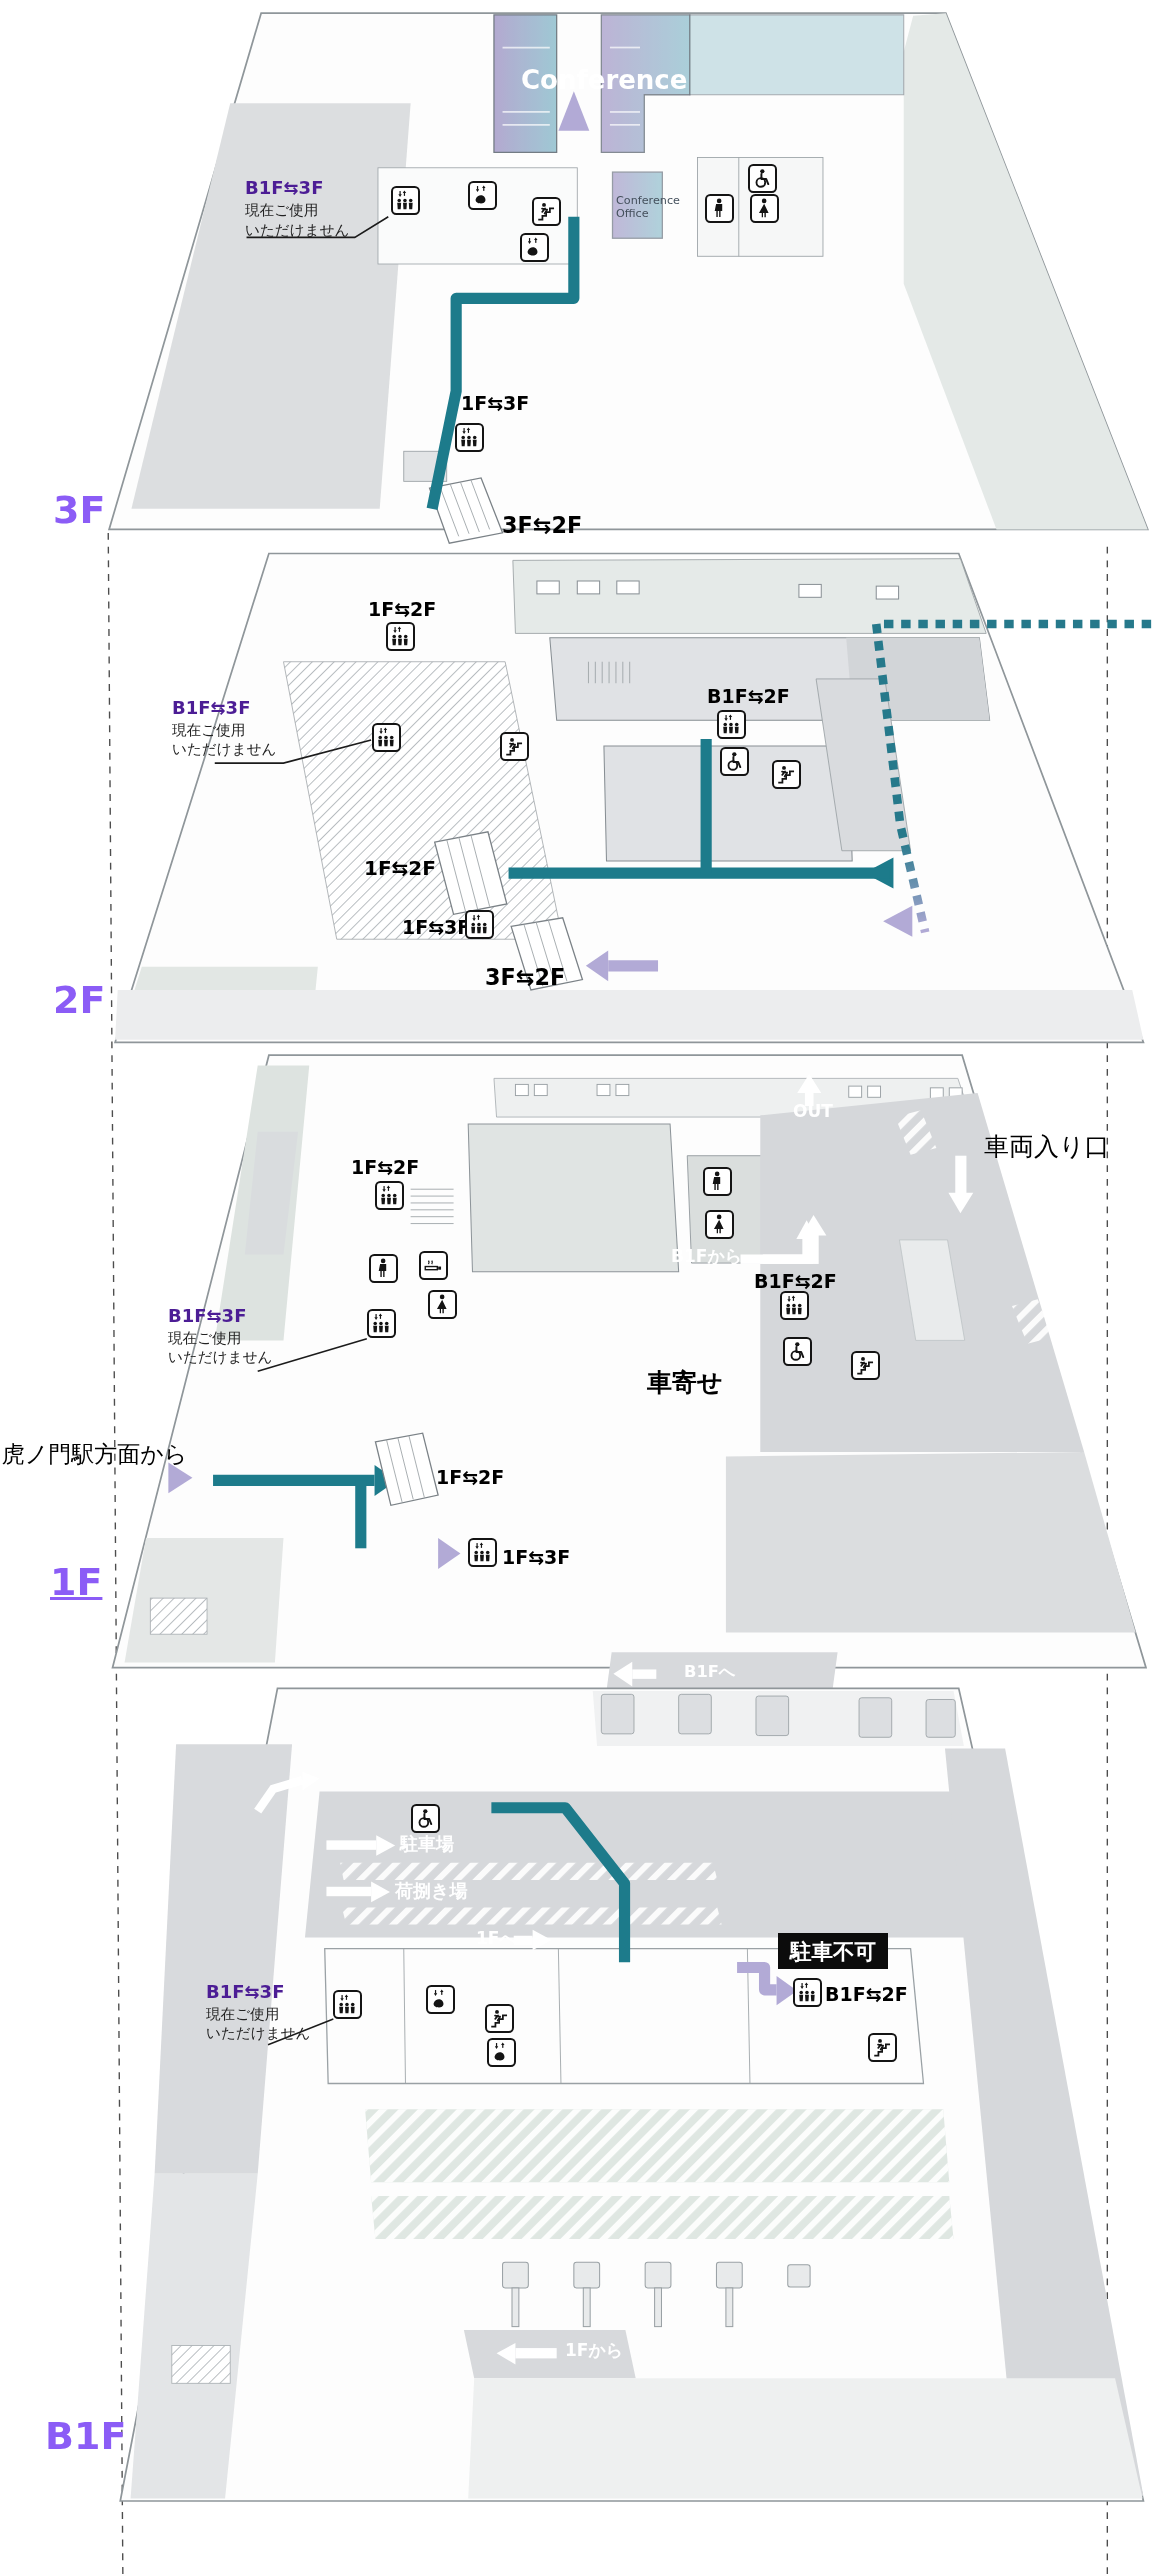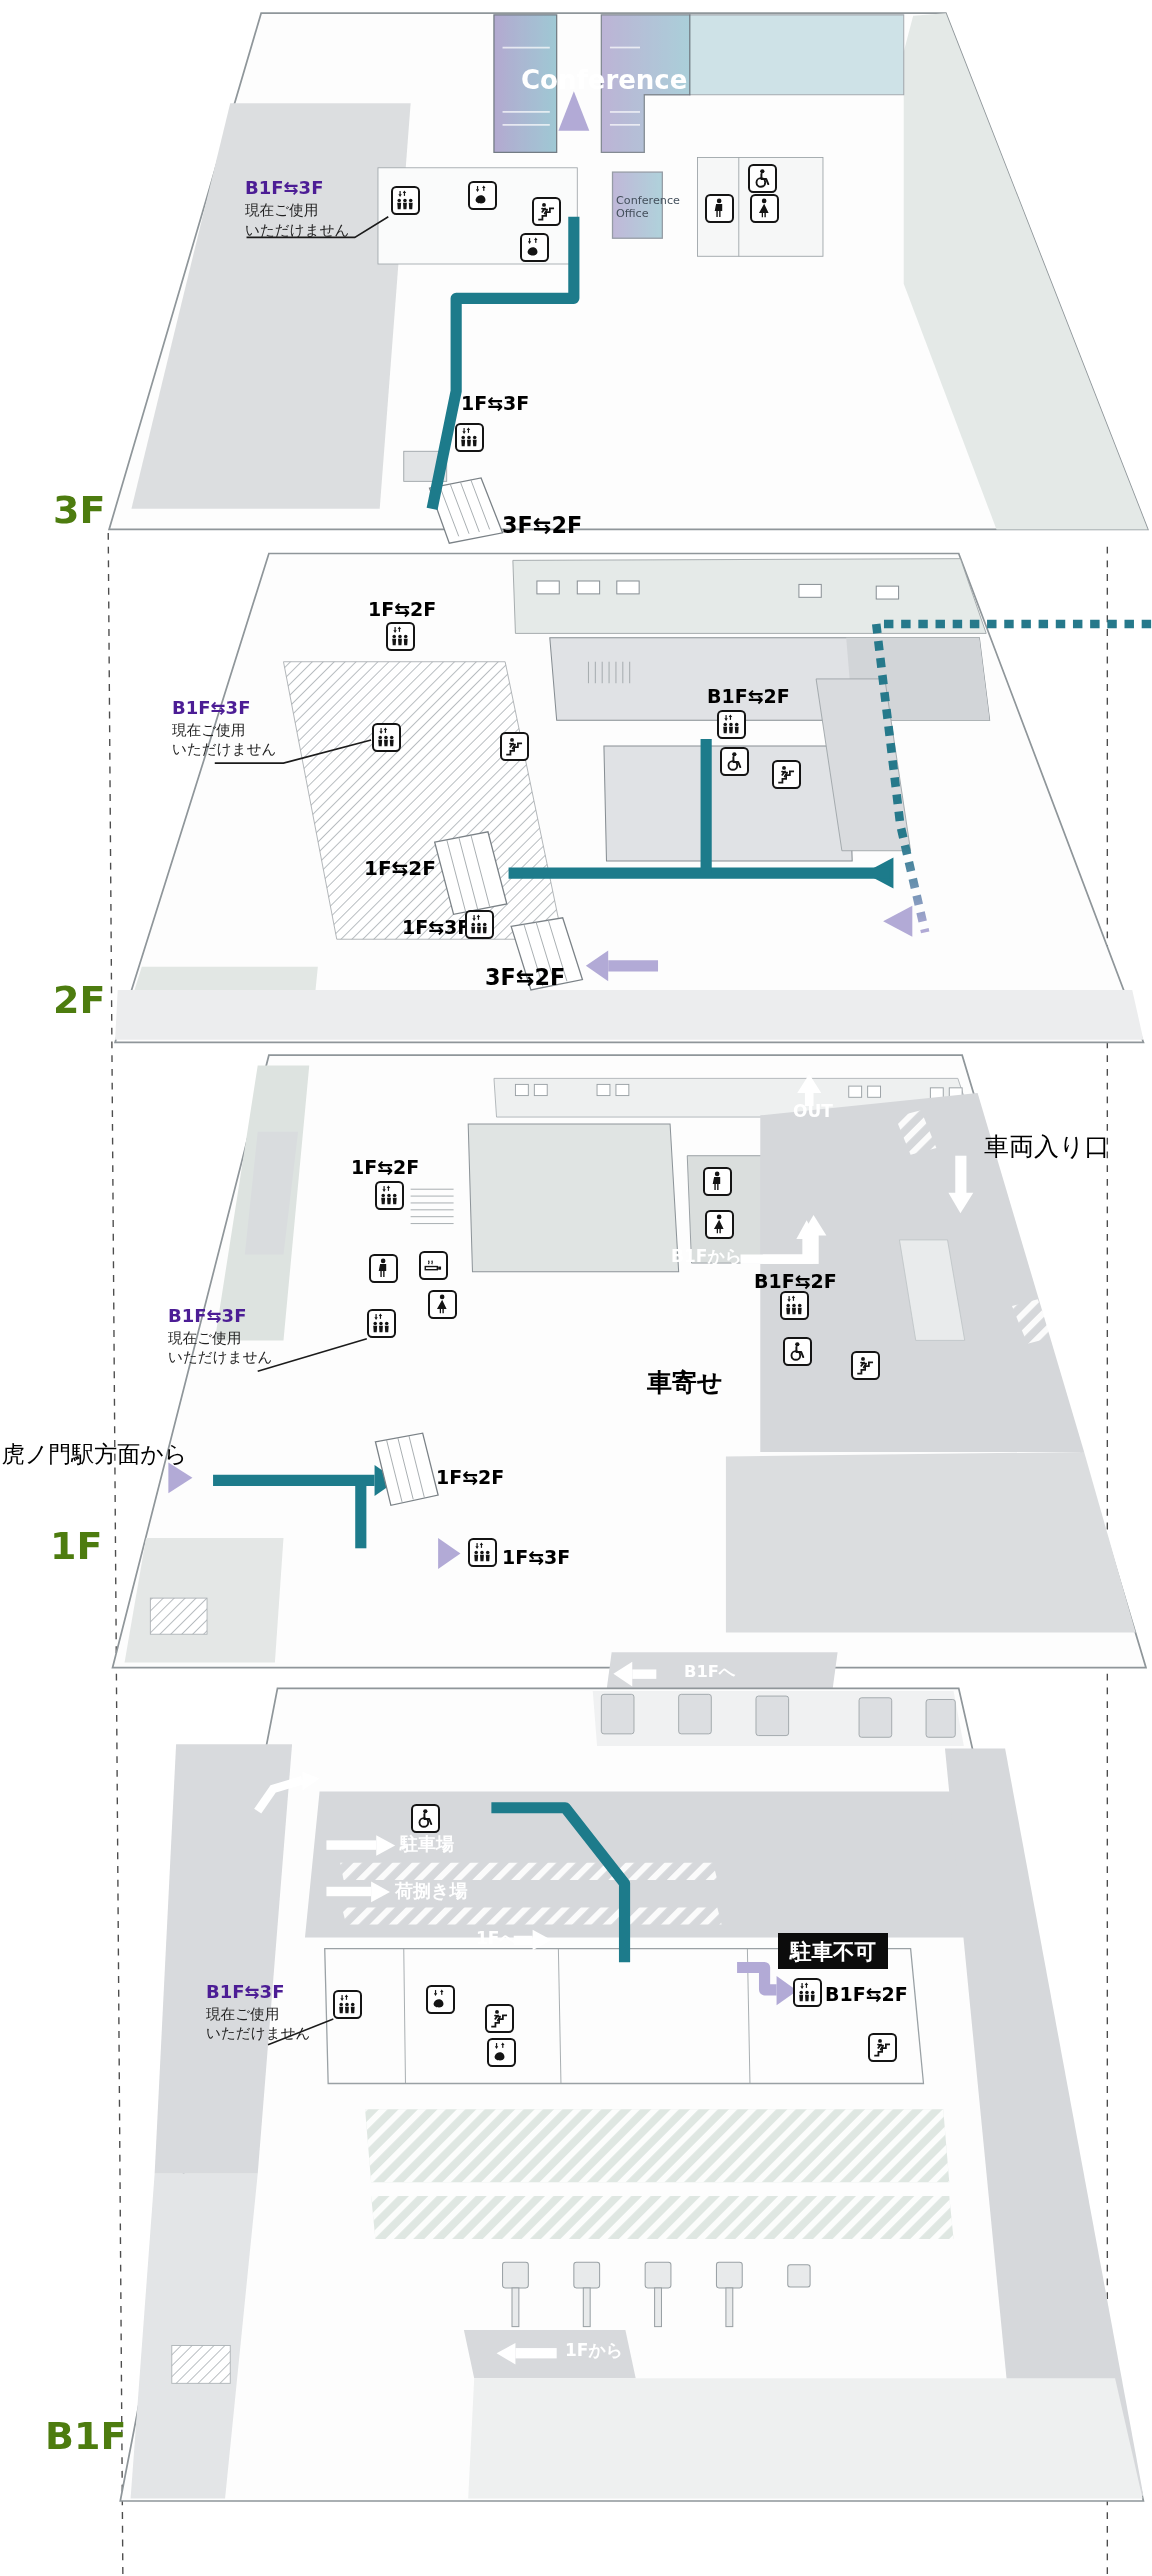--- a/index.html
+++ b/index.html
@@ -2,21 +2,21 @@
 <html style="font-size:13.7px"><head>
 <meta charset="utf-8">
 <style>
   html,body{margin:0;padding:0;background:#ffffff;}
   #stage{position:relative;width:1152px;height:2576px;background:#fff;overflow:hidden;
          font-family:"DejaVu Sans","Liberation Sans",sans-serif;color:#111;}
   #baseplan{position:absolute;left:0;top:0;width:1152px;height:2576px;}
   .lbl{position:absolute;white-space:nowrap;font-weight:bold;font-size:19px;color:#000000;letter-spacing:0px;line-height:1.05;}
   .lbl.thin{font-weight:normal;}
   .lbl.white{color:#ffffff;}
-  .floor-lbl{position:absolute;font-weight:bold;font-size:38px;color:#4d7c0f;white-space:nowrap;}
+  .floor-lbl{position:absolute;font-weight:bold;font-size:38px;color:#8b5cf6;white-space:nowrap;}
   .note-title{position:absolute;font-weight:bold;font-size:18px;color:#4c1d95;white-space:nowrap;}
   .note-line{position:absolute;font-size:14.6px;color:#222;white-space:nowrap;}
   .badge{position:absolute;width:29px;height:29px;background:#fff;border:2.1px solid #141414;
          border-radius:5.2px;box-sizing:border-box;display:flex;align-items:center;justify-content:center;}
   .badge svg{width:22.3px;height:22.3px;display:block;}
   .tag{position:absolute;background:#0c0c0c;color:#fff;font-weight:bold;font-size:21.5px;
        display:flex;align-items:center;justify-content:center;white-space:nowrap;}
   .deck-note{position:absolute;text-align:right;font-size:23px;font-weight:normal;color:#111;line-height:1.3;white-space:nowrap;}
 </style>
 </head>
@@ -459,21 +459,21 @@
   <div class="note-title" style="left:168px;top:1305px;">B1F⇆3F</div>
   <div class="note-line" style="left:168px;top:1329px;">現在ご使用</div>
   <div class="note-line" style="left:168px;top:1348px;">いただけません</div>
   <div class="lbl thin" style="left:1.7px;top:1442px;font-size:23px;">虎ノ門駅方面から</div>
   <div class="lbl" style="left:754px;top:1272px;">B1F⇆2F</div>
   <div class="lbl white" style="left:671px;top:1248px;font-size:17px;">B1Fから</div>
   <div class="lbl" style="left:436px;top:1468px;">1F⇆2F</div>
   <div class="lbl" style="left:502px;top:1548px;">1F⇆3F</div>
   <div class="lbl" style="left:647px;top:1370px;font-size:25px;">車寄せ</div>
   <div class="lbl white" style="left:684px;top:1663px;font-size:16.3px;">B1Fへ</div>
-  <div class="floor-lbl" style="left:50px;top:1524px;">1F</div>
+  <div class="floor-lbl" style="left:50px;top:1560px;text-decoration:underline;">1F</div>
   <div class="badge" style="left:375px;top:1181px;">
       <svg viewBox="0 0 26 26" width="22.3" height="22.3">
         <use href="#sym-elevator"></use>
       </svg>
     </div>
   <div class="badge" style="left:369px;top:1254px;">
       <svg viewBox="0 0 26 26" width="22.3" height="22.3">
         <use href="#sym-man"></use>
       </svg>
     </div>

